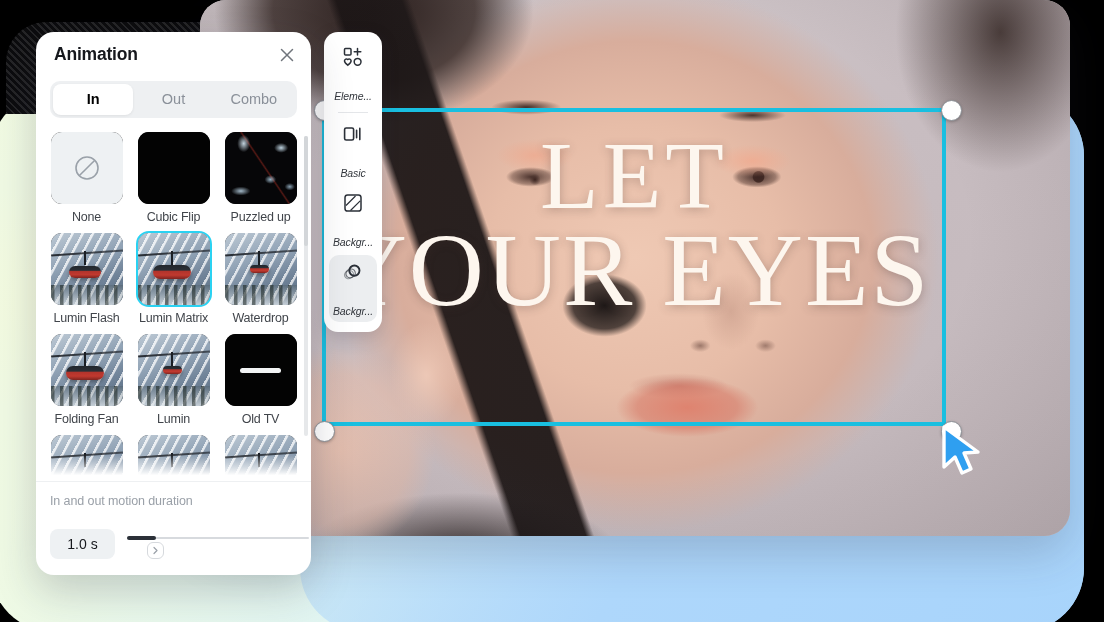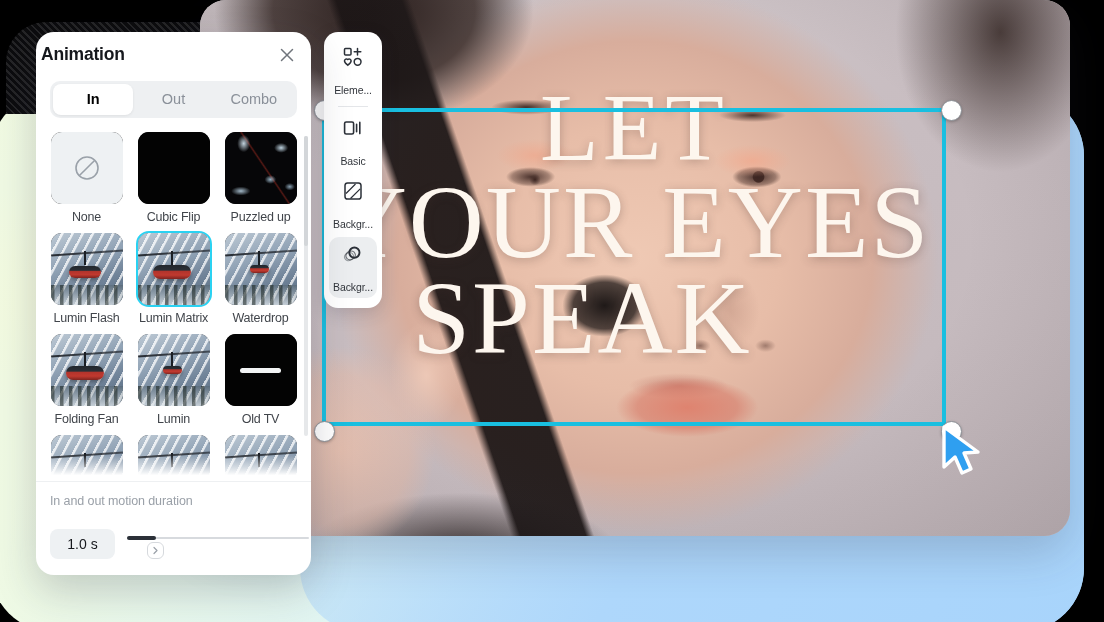--- a/index.html
+++ b/index.html
@@ -135,22 +135,23 @@
     width: 58px;
     padding: 8px 5px 10px;
     background: #ffffff;
     border-radius: 14px;
     box-shadow: 0 6px 18px rgba(40,40,60,0.18);
     display: flex; flex-direction: column; align-items: center; gap: 2px;
   }
   .tool-item {
     width: 48px; padding: 6px 2px 5px;
     border-radius: 10px;
-    display: flex; flex-direction: column; align-items: center; gap: 16px;
+    display: flex; flex-direction: column; align-items: center; gap: 22px;
     cursor: pointer;
+    font-style: italic;
   }
   .tool-item.active { background: #eceef0; }
   .tool-ico { width: 22px; height: 22px; display: block; }
   .tool-label {
     font-size: 10.5px; color: #32363c; letter-spacing: -0.1px;
     max-width: 46px; overflow: hidden; white-space: nowrap;
   }
   .rail-sep { width: 30px; height: 1px; background: #e4e6e9; margin: 3px 0 2px; }
 
   
@@ -159,21 +160,21 @@
     left: 36px; top: 32px;
     width: 275px; height: 543px;
     background: #ffffff;
     border-radius: 18px;
     box-shadow: 0 16px 42px rgba(40,40,60,0.22);
     overflow: hidden;
     display: flex; flex-direction: column;
   }
   .panel-head {
     display: flex; align-items: center; justify-content: space-between;
-    padding: 12px 14px 6px 5px;
+    padding: 12px 14px 6px 18px;
   }
   .panel-title { font-size: 17.5px; font-weight: bold; color: #16181d; letter-spacing: -0.2px; }
   .close-btn { width: 20px; height: 20px; cursor: pointer; }
 
   .tabs {
     margin: 10px 14px 0 14px;
     background: #eef0f2;
     border-radius: 10px;
     padding: 3px;
     display: flex;
@@ -326,21 +327,20 @@
   <div class="speckle"></div>
 
   <div class="app-window">
     <div class="canvas-photo"></div>
     <div class="canvas-vignette"></div>
   </div>
 
   <div class="title-overlay">
     <div class="title-line l1">LET</div>
     <div class="title-line l2">YOUR EYES</div>
-    <div class="title-line l3">SPEAK</div>
   </div>
 
   <div class="sel-frame">
     <div class="handle tl"></div>
     <div class="handle tr"></div>
     <div class="handle bl"></div>
     <div class="handle br"></div>
   </div>
 
   <div class="cursor">

